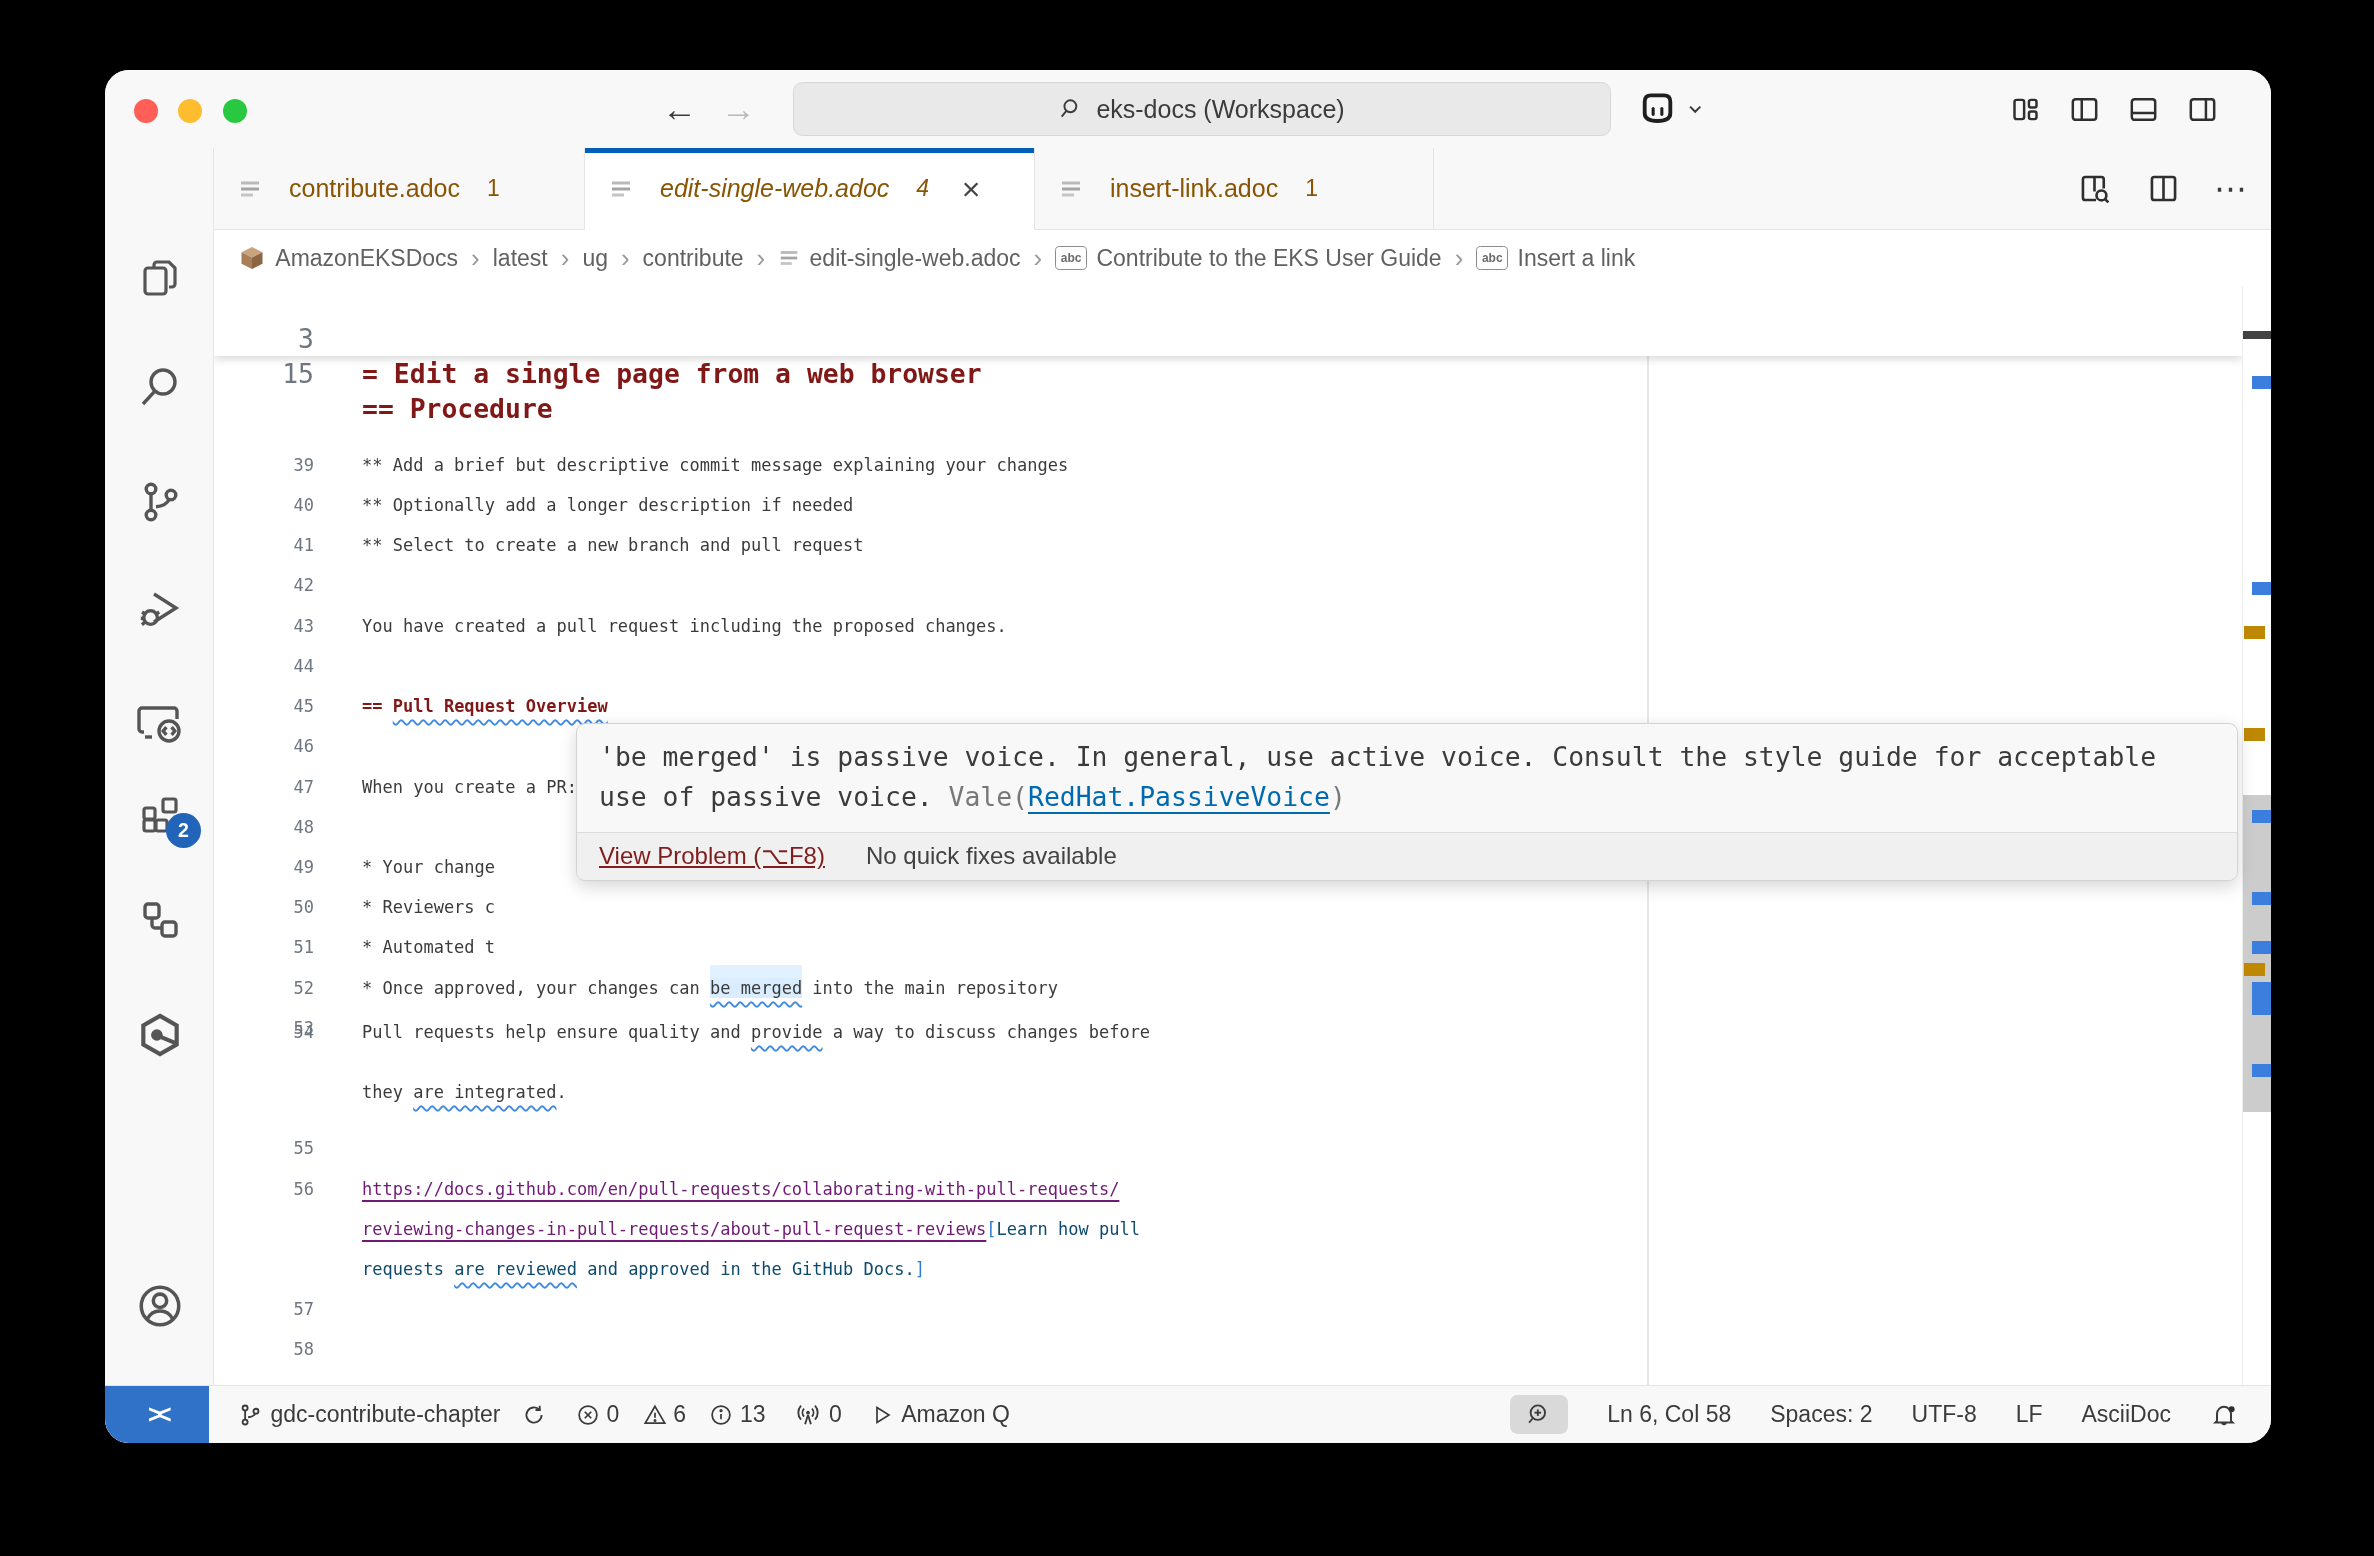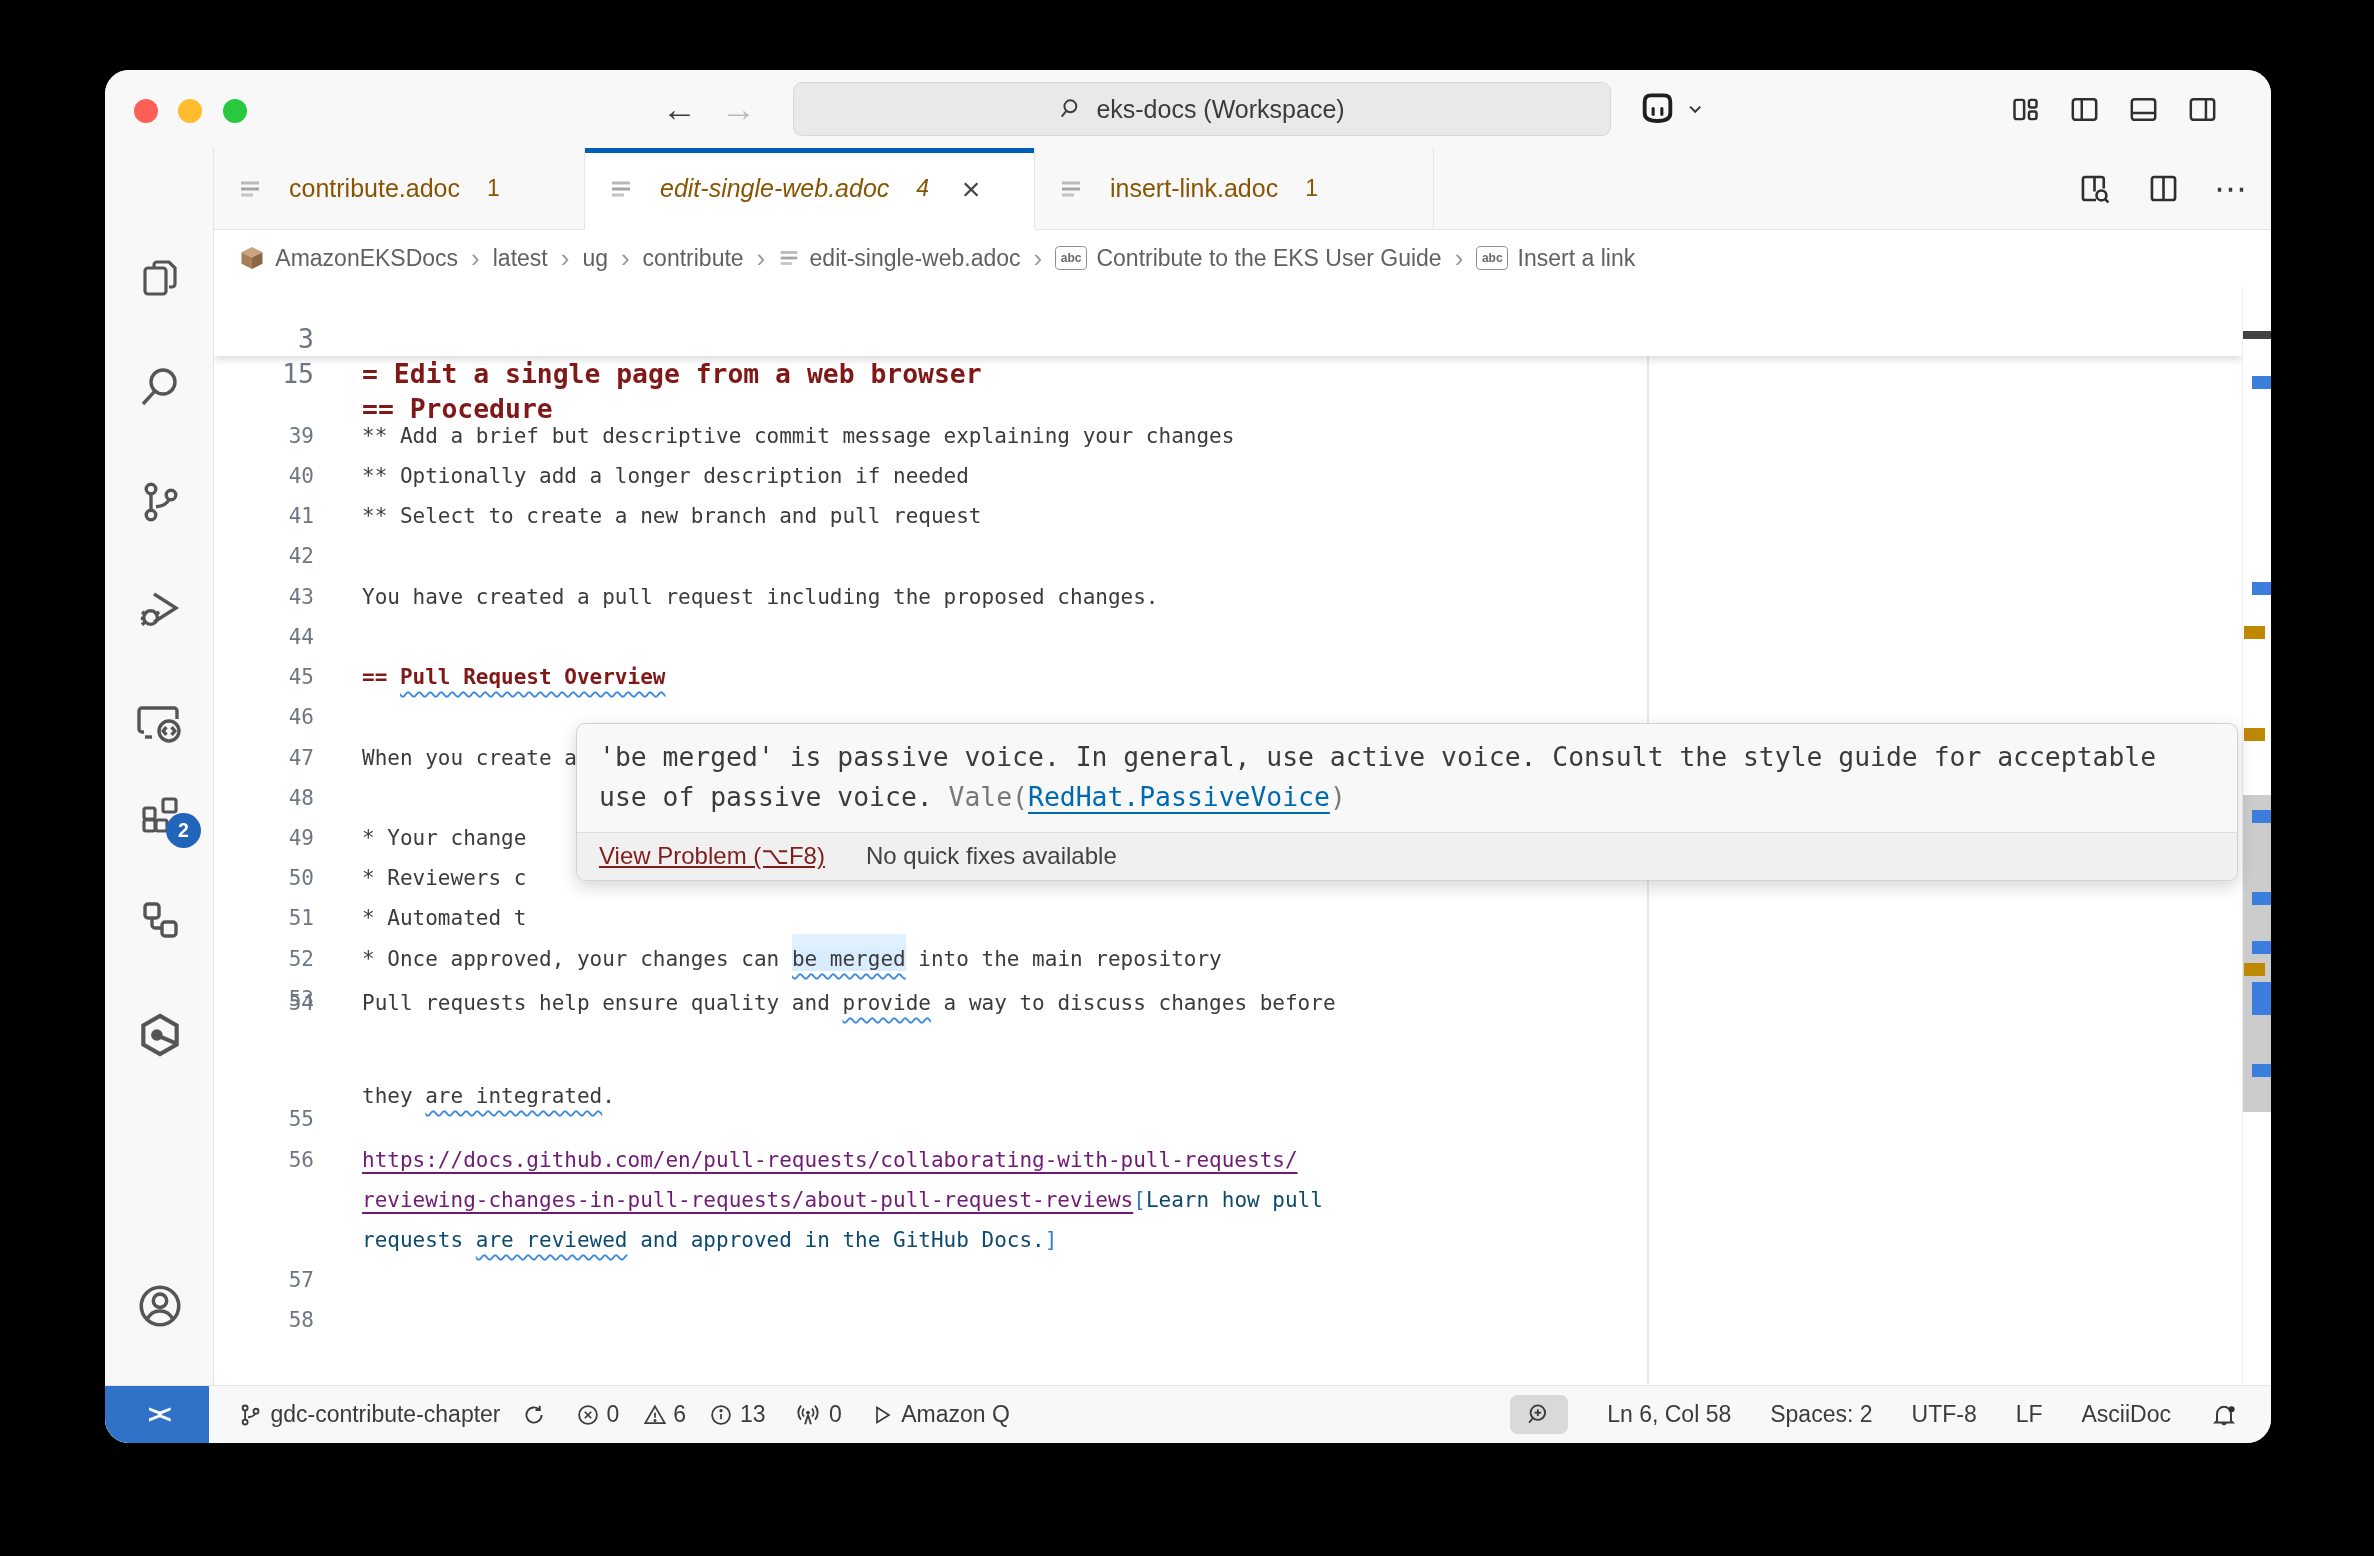--- a/index.html
+++ b/index.html
@@ -33,21 +33,21 @@
   .tabfill{flex:1;border-bottom:1.9px solid #e5e5e5;}
   .editoractions{position:absolute;right:22px;top:0;height:80px;display:flex;align-items:center;gap:32px;}
   .dots{font-size:33px;color:#3b3b3b;letter-spacing:1.9px;}
   
   .breadcrumb{height:56px;flex:0 0 56px;background:#fff;display:flex;align-items:center;padding-left:24px;gap:9.3px;font-size:23px;color:#616161;white-space:nowrap;}
   .bsep{color:#9a9a9a;font-size:26px;margin:0 3.7px;}
   .abcbox{width:32px;height:24px;border:1.9px solid #8c8c8c;border-radius:4.6px;color:#6b6b6b;font-size:12px;display:flex;align-items:center;justify-content:center;font-weight:bold;}
   
   .editor{position:relative;flex:1;background:#fff;overflow:hidden;font-family:"DejaVu Sans Mono",monospace;}
   .ruler{position:absolute;left:1433px;top:70px;bottom:0;width:1.9px;background:#e7e7e7;}
-  .crow{position:absolute;left:0;right:29px;height:41px;font-size:21px;line-height:40px;white-space:pre;}
+  .crow{position:absolute;left:0;right:29px;height:41px;font-size:17px;line-height:40px;white-space:pre;margin-top:29px;}
   .lnum{position:absolute;left:0;width:100px;text-align:right;color:#6e7681;}
   .ctext{position:absolute;left:148px;}
   .seg-code{color:#3b3b3b;}
   .seg-h{color:#811818;font-weight:bold;}
   .seg-url{color:#701a75;text-decoration:underline;text-decoration-thickness:1.9px;text-underline-offset:4.6px;}
   .seg-br{color:#2d7dd2;}
   .seg-red{color:#0c4a6e;}
   .wavy{text-decoration-line:underline;text-decoration-style:wavy;text-decoration-color:#3f8ae0;text-decoration-thickness:1.9px;text-underline-offset:6.5px;}
   .hl{background:rgba(173,214,255,.45);box-shadow:0 -13px 0 rgba(173,214,255,.35);}
   .sticky{position:absolute;left:0;top:0;right:29px;background:#fff;z-index:5;box-shadow:0 4.6px 7.4px rgba(0,0,0,.13);}
@@ -327,21 +327,21 @@
             <div class="crow" style="top: 371px;"><span class="lnum">45</span><span class="ctext"><span class="seg-h">== </span><span class="seg-h wavy">Pull Request Overview</span></span></div>
             <div class="crow" style="top: 411px;"><span class="lnum">46</span><span class="ctext"></span></div>
             <div class="crow" style="top: 452px;"><span class="lnum">47</span><span class="ctext"><span class="seg-code">When you create a PR:</span></span></div>
             <div class="crow" style="top: 492px;"><span class="lnum">48</span><span class="ctext"></span></div>
             <div class="crow" style="top: 532px;"><span class="lnum">49</span><span class="ctext"><span class="seg-code">* Your change</span></span></div>
             <div class="crow" style="top: 572px;"><span class="lnum">50</span><span class="ctext"><span class="seg-code">* Reviewers c</span></span></div>
             <div class="crow" style="top: 612px;"><span class="lnum">51</span><span class="ctext"><span class="seg-code">* Automated t</span></span></div>
             <div class="crow" style="top: 653px;"><span class="lnum">52</span><span class="ctext"><span class="seg-code">* Once approved, your changes can </span><span class="seg-code wavy hl">be merged</span><span class="seg-code"> into the main repository</span></span></div>
             <div class="crow" style="top: 693px;"><span class="lnum">53</span><span class="ctext"></span></div>
             <div class="crow" style="top: 697px;"><span class="lnum">54</span><span class="ctext"><span class="seg-code">Pull requests help ensure quality and </span><span class="seg-code wavy">provide</span><span class="seg-code"> a way to discuss changes before</span></span></div>
-            <div class="crow" style="top: 790px;"><span class="lnum"></span><span class="ctext"><span class="seg-code">they </span><span class="seg-code wavy">are integrated</span><span class="seg-code">.</span></span></div>
+            <div class="crow" style="top: 757px;"><span class="lnum"></span><span class="ctext"><span class="seg-code">they </span><span class="seg-code wavy">are integrated</span><span class="seg-code">.</span></span></div>
             <div class="crow" style="top: 813px;"><span class="lnum">55</span><span class="ctext"></span></div>
             <div class="crow" style="top: 854px;"><span class="lnum">56</span><span class="ctext"><span class="seg-url">https://docs.github.com/en/pull-requests/collaborating-with-pull-requests/</span></span></div>
             <div class="crow" style="top: 894px;"><span class="lnum"></span><span class="ctext"><span class="seg-url">reviewing-changes-in-pull-requests/about-pull-request-reviews</span><span class="seg-br">[</span><span class="seg-red">Learn how pull</span></span></div>
             <div class="crow" style="top: 934px;"><span class="lnum"></span><span class="ctext"><span class="seg-red">requests </span><span class="seg-red wavy">are reviewed</span><span class="seg-red"> and approved in the GitHub Docs.</span><span class="seg-br">]</span></span></div>
             <div class="crow" style="top: 974px;"><span class="lnum">57</span><span class="ctext"></span></div>
             <div class="crow" style="top: 1014px;"><span class="lnum">58</span><span class="ctext"></span></div>
           </div>
 
         <div class="sticky">
           <div class="srow">

